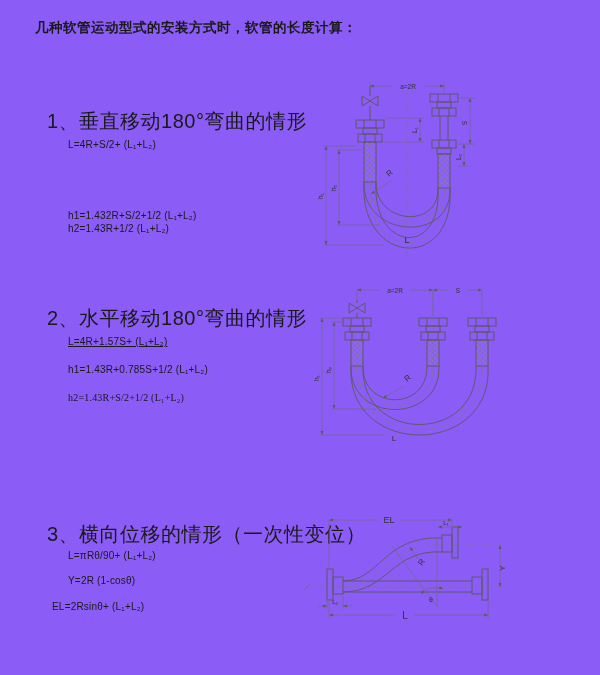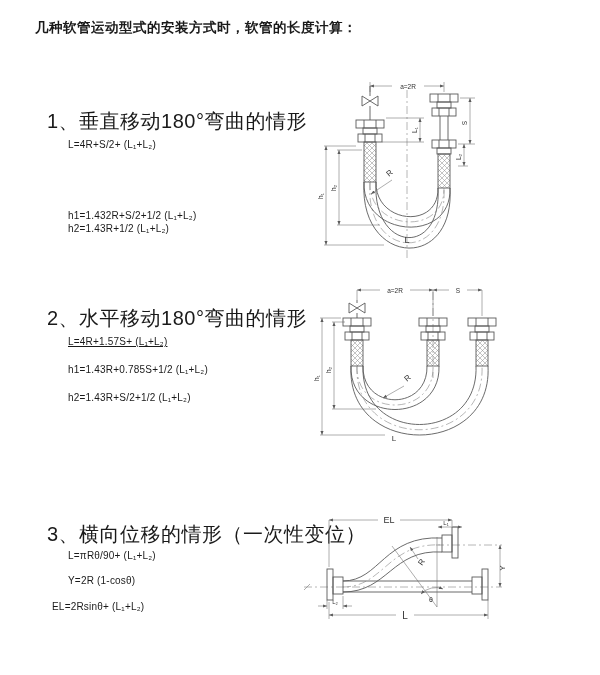--- a/index.html
+++ b/index.html
@@ -1,18 +1,18 @@
 <!DOCTYPE html>
 <html><head>
 <meta charset="utf-8">
 <style>
   html,body { margin:0; padding:0; background:#e8e8e8; }
   .page {
     position:relative; width:600px; height:675px; margin:0 auto;
-    background:#ffffff; overflow:hidden;
+    background:#8b5cf6; overflow:hidden;
     font-family:"Liberation Sans", sans-serif; color:#1a1a1a;
   }
   .t { position:absolute; white-space:nowrap; line-height:1.15; }
   .title   { font-size:13.5px; letter-spacing:0.5px; font-weight:bold; }
   .heading { font-size:20px; letter-spacing:0.5px; }
   .formula { font-size:10px; letter-spacing:0.2px; }
   svg.diag { position:absolute; overflow:visible; }
   .diag line, .diag path, .diag rect { stroke:#5a5a5a; stroke-width:0.9; fill:none; }
   .diag .dim line, .diag .dim path, .diag line.dim, .diag path.dim { stroke:#6a6a6a; stroke-width:0.55; }
   .diag .cl { stroke:#7a7a7a !important; stroke-width:0.55 !important; stroke-dasharray:8 3 2 3; }
@@ -128,21 +128,21 @@
       <line x1="80" y1="112" x2="59" y2="126" marker-end="url(#m1)"></line>
       <text x="77" y="109" style="font-size:8px" transform="rotate(-40 77 109)">R</text>
     </g>
     <text x="95" y="175" text-anchor="middle" style="font-size:9px">L</text>
   </svg>
 
   <div>
     <div class="t heading" style="left:47px; top:307px;">2、水平移动180°弯曲的情形</div>
     <div class="t formula" style="left:68px; top:336px;text-decoration:underline;">L=4R+1.57S+ (L₁+L₂)</div>
     <div class="t formula" style="left:68px; top:364px;">h1=1.43R+0.785S+1/2 (L₁+L₂)</div>
-    <div class="t formula" style="left:68px; top:392px;">h2=1.43R+S/2+1/2 (L₁+L₂)</div>
+    <div class="t formula" style="left:68px; top:392px;font-family:Liberation Serif, serif;">h2=1.43R+S/2+1/2 (L₁+L₂)</div>
   </div>
 
   <svg class="diag" style="left:310px; top:278px;" width="280" height="185" viewBox="0 0 280 185">
     <defs>
       <marker id="m2" viewBox="0 0 10 10" refX="9" refY="5" markerWidth="8" markerHeight="8" orient="auto-start-reverse">
         <path d="M0,1.5 L9,5 L0,8.5 Z" style="fill:#5a5a5a;stroke:none"></path>
       </marker>
       <pattern id="hx2" width="5" height="5" patternUnits="userSpaceOnUse">
         <path d="M0,5 L5,0 M0,0 L5,5" style="stroke:#8a8a8a;stroke-width:0.5;fill:none"></path>
       </pattern>

